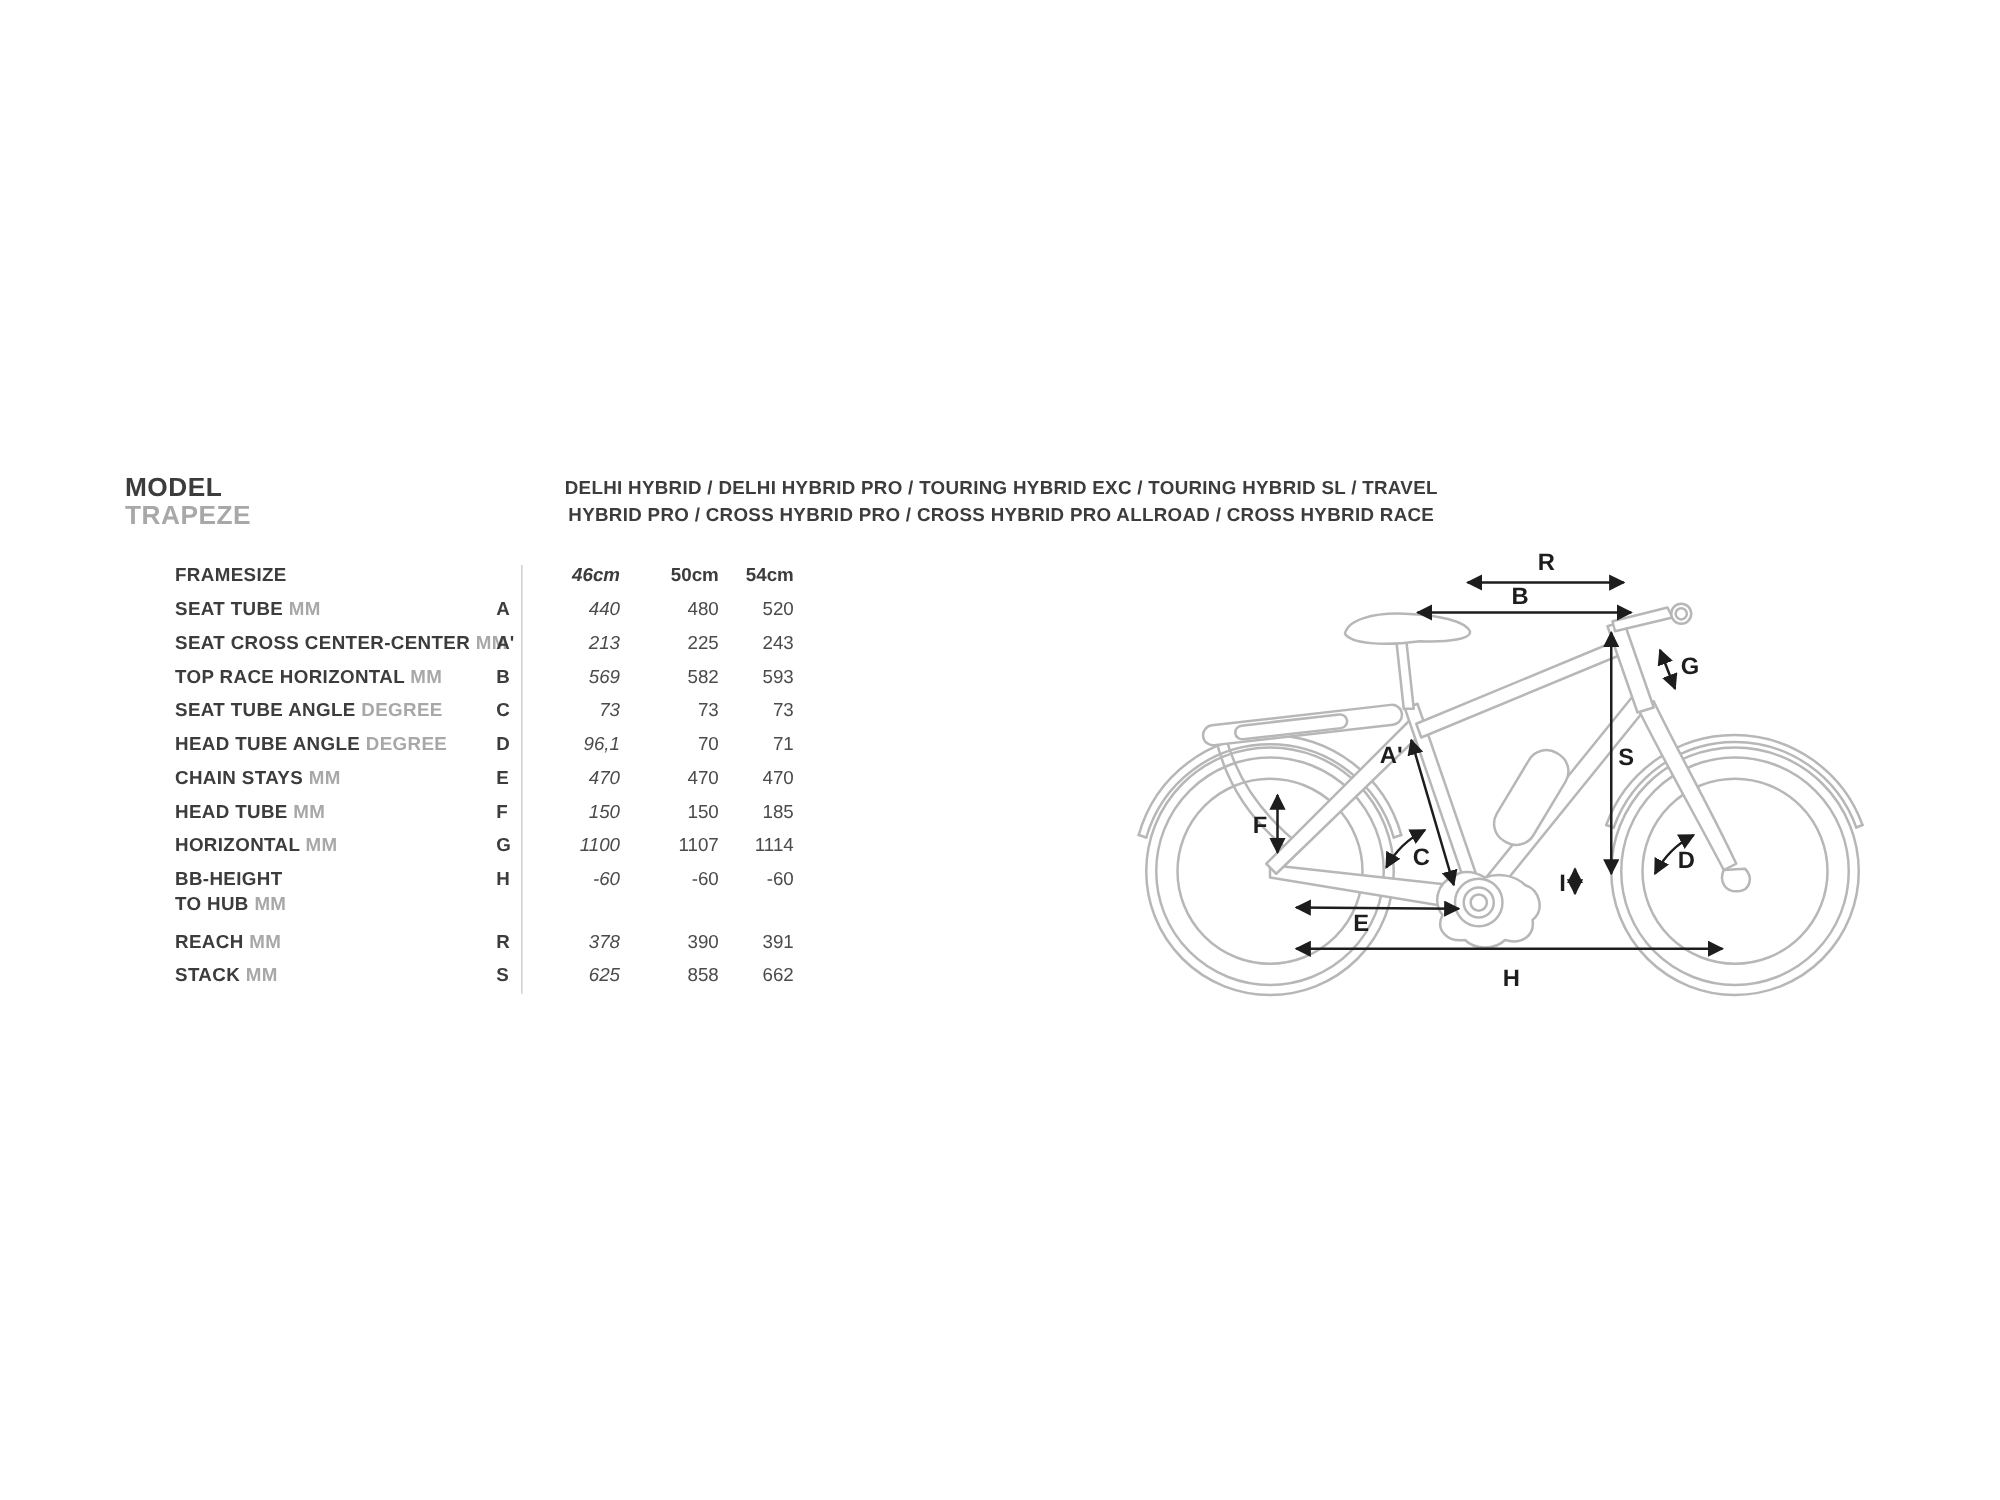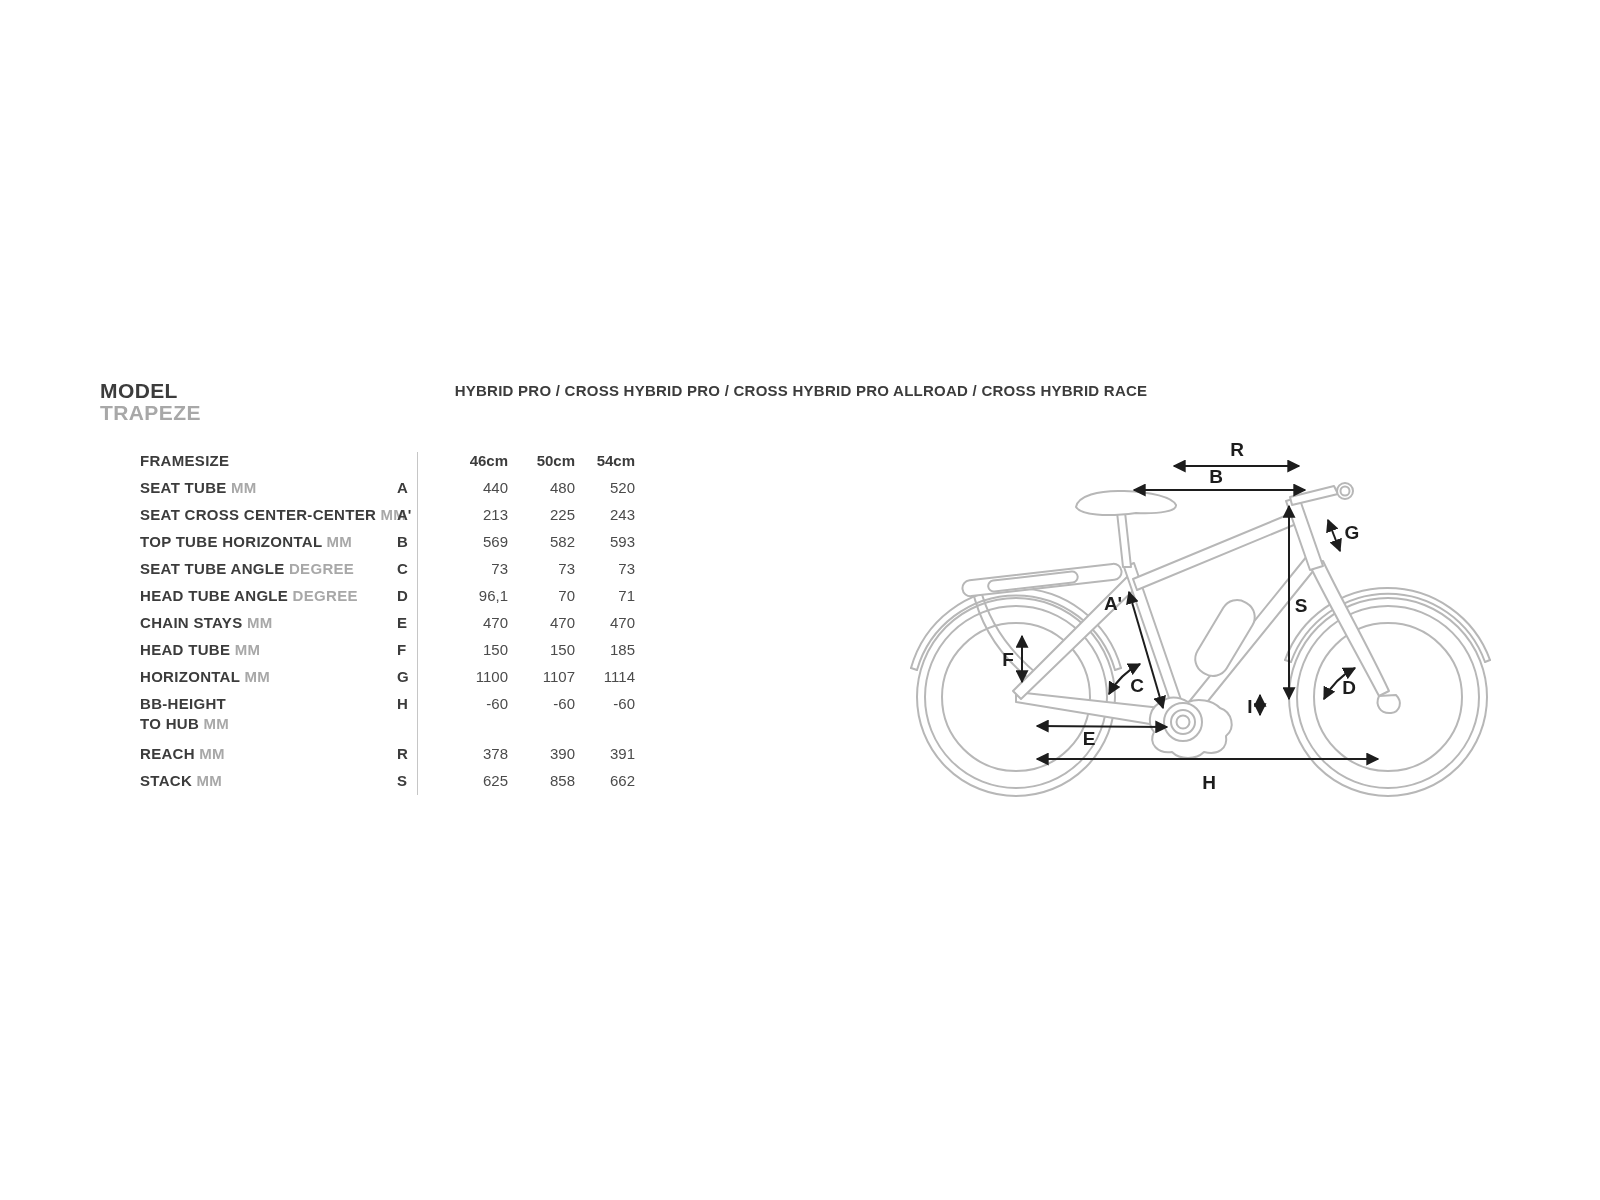--- a/index.html
+++ b/index.html
@@ -11,33 +11,34 @@
   .model-lines{position:absolute;left:420px;top:380px;width:762px;text-align:center;
        font-size:15px;font-weight:700;color:#3c3c3c;letter-spacing:.25px;line-height:22px;}
   .divider{position:absolute;left:417px;top:452px;width:1px;height:343px;background:#c6c6c6;}
   .geo-table{position:absolute;left:100px;top:451px;width:500px;height:345px;}
   .row{position:absolute;left:0;width:500px;height:20px;line-height:20px;font-size:15px;margin-left:40px;}
   .row.bb{height:44px;}
   .lbl{position:absolute;left:0;top:0;color:#3c3c3c;font-weight:700;letter-spacing:.3px;white-space:nowrap;}
   .unit{color:#a8a8a8;}
   .letter{position:absolute;left:257px;top:0;font-weight:700;color:#3c3c3c;}
   .val{position:absolute;top:0;width:50px;text-align:right;color:#4b4b4b;font-weight:400;}
-  .v1{left:318px;}.v2{left:385px;}.v3{left:445px;}
+  .v1{left:306px;font-style:italic;}.v2{left:385px;}.v3{left:445px;}
   .hdr{font-weight:700;color:#3c3c3c;}
   .diagram{position:absolute;left:880px;top:430px;width:620px;height:390px;}
 </style>
 </head>
 <body>
 
 <div class="model-head">
   <div>MODEL</div>
   <div class="t-gray">TRAPEZE</div>
 </div>
 
 <div class="model-lines">
+  <div>DELHI HYBRID / DELHI HYBRID PRO / TOURING HYBRID EXC / TOURING HYBRID SL / TRAVEL</div>
   <div>HYBRID PRO / CROSS HYBRID PRO / CROSS HYBRID PRO ALLROAD / CROSS HYBRID RACE</div>
 </div>
 
 <div class="divider"></div>
 
 <div class="geo-table">
   <div class="row" style="top:0">
     <span class="lbl">FRAMESIZE</span>
     <span class="val v1 hdr">46cm</span>
     <span class="val v2 hdr">50cm</span>
@@ -54,21 +55,21 @@
 
   <div class="row" style="top:54px">
     <span class="lbl"><span>SEAT CROSS CENTER-CENTER</span> <span class="unit">MM</span></span>
     <span class="letter">A'</span>
     <span class="val v1">213</span>
     <span class="val v2">225</span>
     <span class="val v3">243</span>
   </div>
 
   <div class="row" style="top:81px">
-    <span class="lbl"><span>TOP TUBE HORIZONTAL</span> <span class="unit">MM</span></span>
+    <span class="lbl"><span>TOP RACE HORIZONTAL</span> <span class="unit">MM</span></span>
     <span class="letter">B</span>
     <span class="val v1">569</span>
     <span class="val v2">582</span>
     <span class="val v3">593</span>
   </div>
 
   <div class="row" style="top:108px">
     <span class="lbl"><span>SEAT TUBE ANGLE</span> <span class="unit">DEGREE</span></span>
     <span class="letter">C</span>
     <span class="val v1">73</span>

